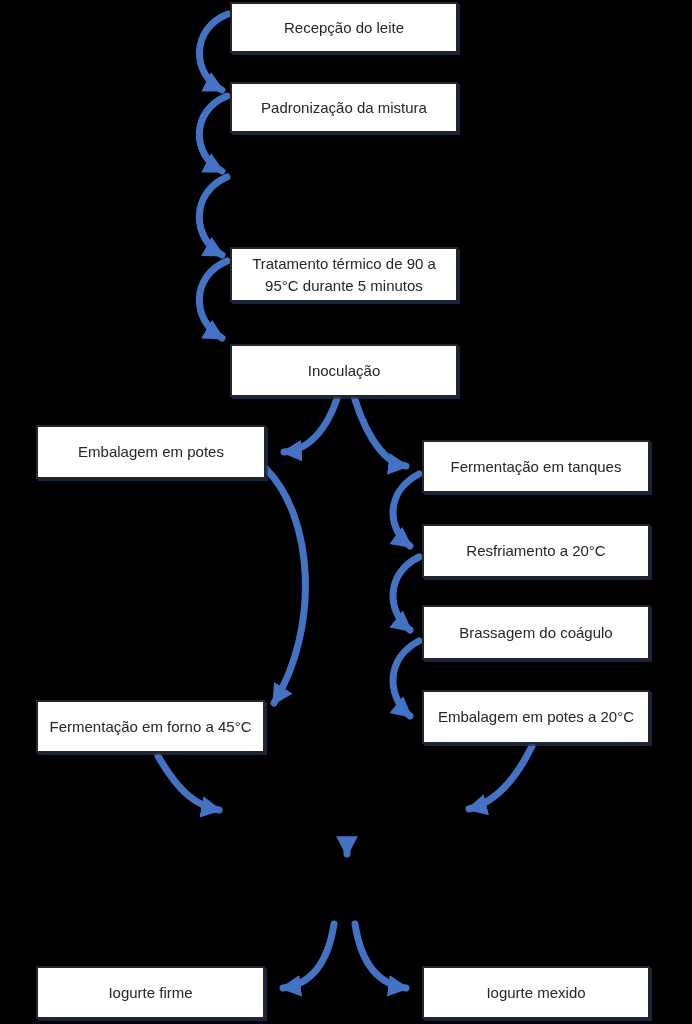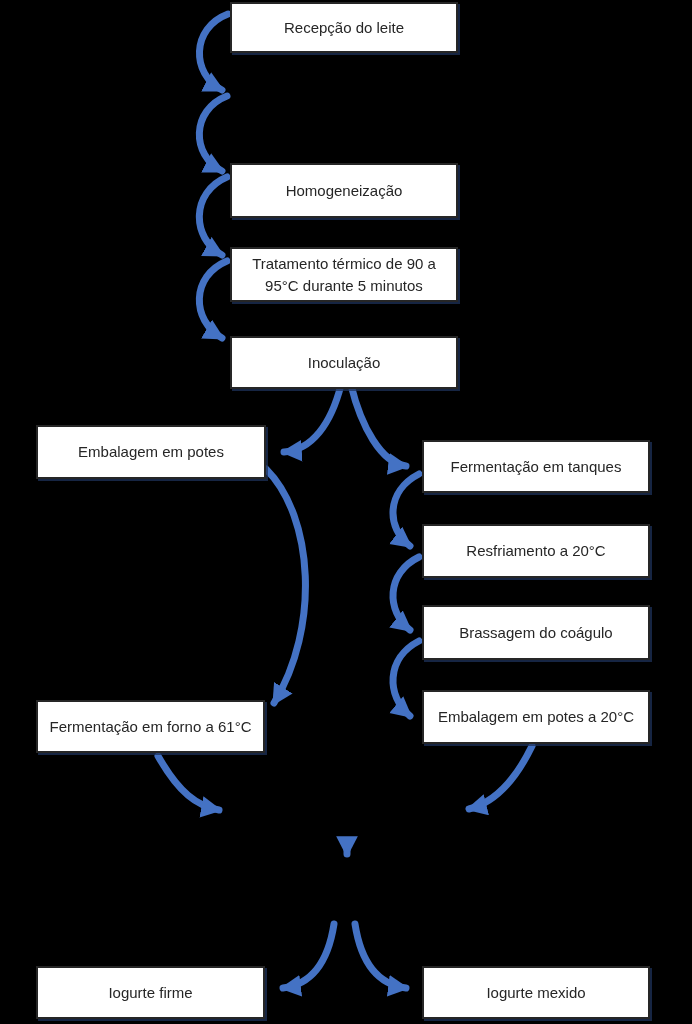--- a/index.html
+++ b/index.html
@@ -34,25 +34,25 @@
     <path class="arrow" marker-end="url(#ah)" d="M 419 641 C 386 658 386 696 410 716"></path>
     <path class="arrow" marker-end="url(#ah)" d="M 266 469 C 314 517 320 628 274 703"></path>
     <path class="arrow" marker-end="url(#ah)" d="M 158 756 C 179 793 197 806 219 810"></path>
     <path class="arrow" marker-end="url(#ah)" d="M 532 746 C 515 781 493 803 469 809"></path>
     <path class="arrow" marker-end="url(#ah)" d="M 347 843 L 347 854"></path>
     <path class="arrow" marker-end="url(#ah)" d="M 334 924 C 327 969 307 985 283 988"></path>
     <path class="arrow" marker-end="url(#ah)" d="M 355 924 C 362 969 382 985 406 988"></path>
   </svg>
 
   <div class="node" style="left:230px;top:2px;width:228px;height:51px">Recepção do leite</div>
-  <div class="node" style="left:230px;top:163px;width:228px;height:55px">Homogeneização</div>
+  <div class="node" style="left:230px;top:82px;width:228px;height:51px">Padronização da mistura</div>
   <div class="node" style="left:230px;top:247px;width:228px;height:55px">Tratamento térmico de 90 a 95°C durante 5 minutos</div>
-  <div class="node" style="left:230px;top:336px;width:228px;height:53px">Inoculação</div>
+  <div class="node" style="left:230px;top:344px;width:228px;height:53px">Inoculação</div>
   <div class="node" style="left:422px;top:440px;width:228px;height:53px">Fermentação em tanques</div>
   <div class="node" style="left:36px;top:425px;width:230px;height:54px">Embalagem em potes</div>
   <div class="node" style="left:422px;top:524px;width:228px;height:54px">Resfriamento a 20°C</div>
   <div class="node" style="left:422px;top:605px;width:228px;height:55px">Brassagem do coágulo</div>
   <div class="node" style="left:422px;top:690px;width:228px;height:54px">Embalagem em potes a 20°C</div>
-  <div class="node" style="left:36px;top:700px;width:229px;height:53px">Fermentação em forno a 61°C</div>
+  <div class="node" style="left:36px;top:700px;width:229px;height:53px">Fermentação em forno a 45°C</div>
   <div class="node" style="left:422px;top:966px;width:228px;height:53px">Iogurte mexido</div>
   <div class="node" style="left:36px;top:966px;width:229px;height:53px">Iogurte firme</div>
 
 </div>
 
 </body></html>

